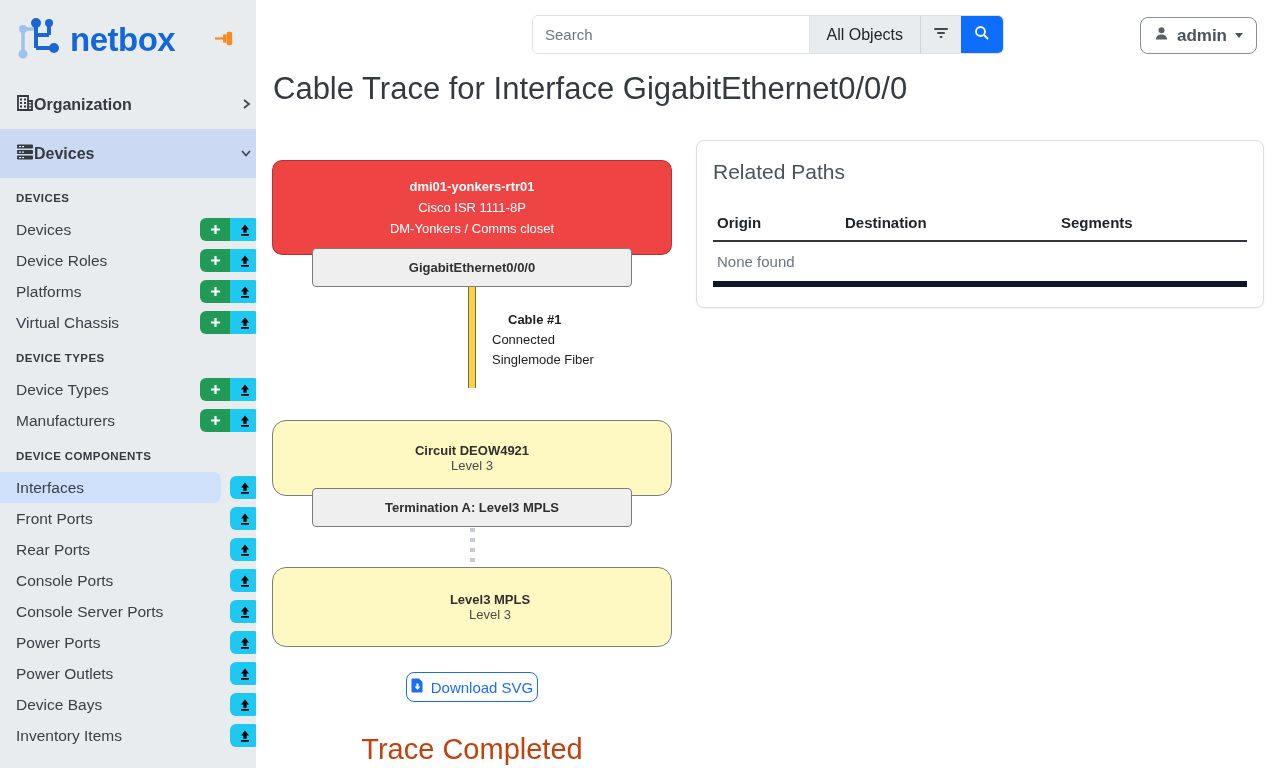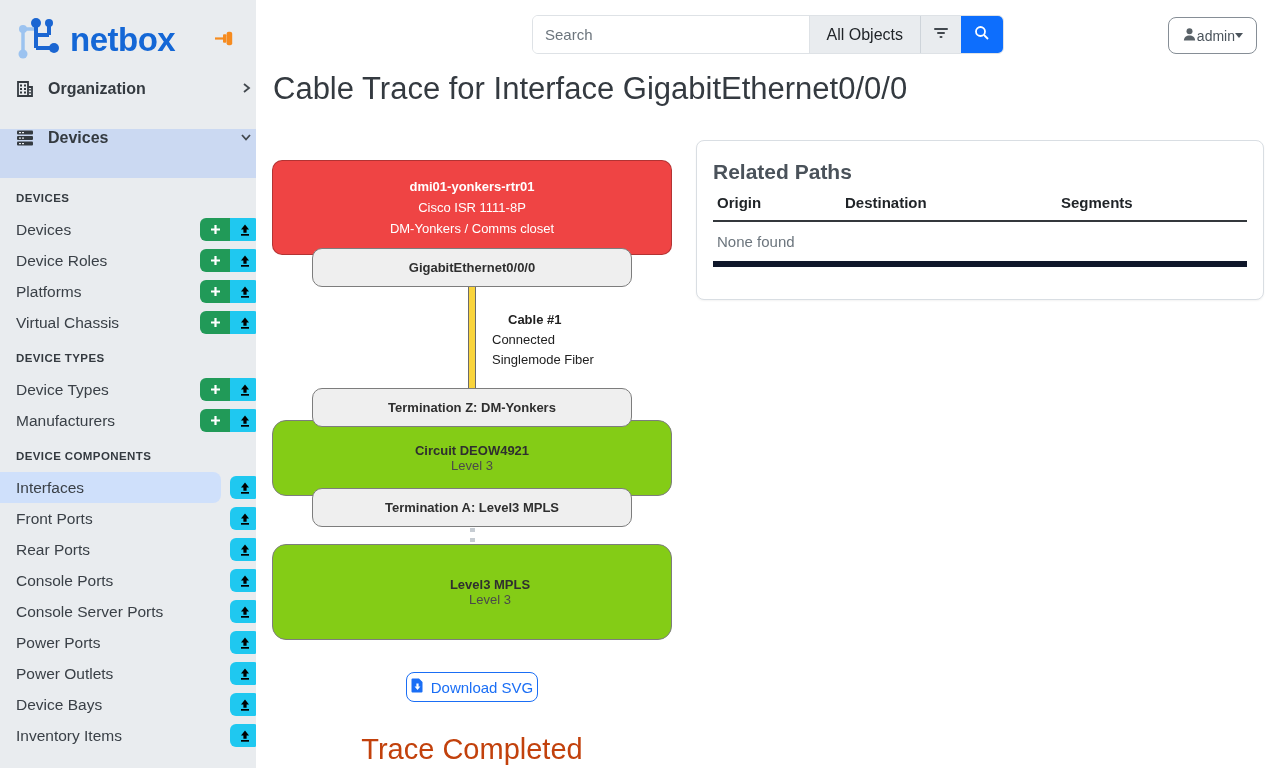--- a/index.html
+++ b/index.html
@@ -6,21 +6,21 @@
   html,body { width:1280px; height:768px; overflow:hidden; background:#fff;
               font-family:"Liberation Sans", sans-serif; }
 
   
   .sidebar { position:absolute; left:0; top:0; width:272px; height:768px;
              background:#e9ecef; overflow:hidden; }
   .logo-row { height:80px; display:flex; align-items:center; padding:0 16px; }
   .wordmark { font-size:33px; font-weight:bold; color:#1467d6; letter-spacing:-0.5px; margin-left:8px; }
   .pin { margin-left:auto; margin-right:22px; }
 
-  .nav-item { height:49px; display:flex; gap:14px;
+  .nav-item { height:49px; display:flex; align-items:center; 
               padding:0 20px 0 16px; cursor:pointer; }
   .nav-item .lbl { font-size:16px; font-weight:bold; color:#343a40; }
   .nav-item .chev { margin-left:auto; }
   .nav-item.active { background:#cbd9f2; }
 
   .sec-header { margin:14px 0 10px; padding-left:16px; font-size:11.5px; font-weight:bold;
                 color:#343a40; letter-spacing:.4px; }
   .row { height:31px; display:flex; align-items:center; }
   .row .rlabel { flex:1; height:100%; display:flex; align-items:center; padding-left:16px;
                  font-size:15.5px; color:#3a4047; cursor:pointer; }
@@ -41,42 +41,42 @@
                   font-family:"Liberation Sans", sans-serif; }
   .search-input::placeholder { color:#6c757d; }
   .scope { background:#e9ecef; display:flex; align-items:center; padding:8px 17px; font-size:16px;
            color:#212529; border-left:1px solid #dee2e6; cursor:pointer; }
   .filter-btn { background:#e9ecef; width:41px; display:flex; align-items:center; justify-content:center;
                 border:none; border-left:1px solid #ced4da; cursor:pointer; }
   .go-btn { background:#0d6efd; width:42px; border:none; display:flex; align-items:center;
             justify-content:center; cursor:pointer; }
 
   .admin-btn { position:absolute; right:23px; top:17px; height:37px; display:flex; align-items:center;
-               padding:0 13px; background:#fff; border:1px solid #868e96; border-radius:8px;
-               font-size:14px; color:#4b545c; cursor:pointer; }
+               gap:8px; padding:0 13px; background:#fff; border:1px solid #868e96; border-radius:8px;
+               font-size:17px; color:#4b545c; cursor:pointer;font-weight:bold; }
   .caret { width:0; height:0; border-left:4.5px solid transparent; border-right:4.5px solid transparent;
            border-top:5px solid #4b545c; }
 
   .page-title { position:absolute; left:17px; top:71px; font-size:31px; font-weight:normal; color:#343a40; }
 
   
   .diagram { position:absolute; left:16px; top:160px; width:400px; height:488px; }
   .dbox { position:absolute; display:flex; flex-direction:column; align-items:center;
           justify-content:center; text-align:center; }
   .device-box { left:0; top:0; width:400px; height:95px; background:#ef4444; border:1px solid rgba(0,0,0,.25);
                 border-radius:10px; color:#fff; gap:6px; z-index:1; }
   .device-box .t1 { font-weight:bold; font-size:13px; }
   .device-box .t2 { font-size:13px; }
   .term-box { left:40px; width:320px; height:39px; background:#efefef; border:1.4px solid #7d7d7d;
-              border-radius:10px; font-size:13px; font-weight:bold; color:#2f2f2f; z-index:2; }
+              border-radius:4px; font-size:13px; font-weight:bold; color:#2f2f2f; z-index:2; }
   .gi-box { top:88px; } .tz-box { top:228px; } .ta-box { top:328px; }
-  .big-gray { left:0; width:400px; background:#84cc16; border:1.4px solid #7d7d7d;
+  .big-gray { left:0; width:400px; background:#fef9c3; border:1.4px solid #7d7d7d;
               border-radius:14px; z-index:1; }
   .circuit-box { top:260px; height:76px; }
-  .far-box { top:384px; height:96px;padding-left:36px; }
+  .far-box { top:407px; height:80px;padding-left:36px; }
   .big-gray .t1 { font-size:13px; font-weight:bold; color:#2f2f2f; }
   .big-gray .t2 { font-size:13px; color:#4a4a4a; }
   .cable-line { position:absolute; left:196px; top:127px; width:8px; height:101px;
                 background:#f9d43c; border-left:1px solid #6b6b6b; border-right:1px solid #6b6b6b; }
   .cable-label { position:absolute; left:220px; top:150px; text-align:left; font-size:13px;
                  color:#212121; line-height:20px; }
   .cable-label .c1 { font-weight:bold;margin-left:16px; }
   .dots { position:absolute; left:198px; top:368px; width:5px; height:40px;
           background:repeating-linear-gradient(to bottom,#c6ccd2 0 4px,transparent 4px 10px); }
 
@@ -84,21 +84,21 @@
                   background:#fff; border:1.5px solid #1a6ef5; border-radius:8px; display:flex;
                   align-items:center; justify-content:center; gap:7px; color:#1a6ef5; font-size:15px;
                   cursor:pointer; font-family:"Liberation Sans", sans-serif; }
   .trace-status { position:absolute; left:16px; top:733px; width:400px; text-align:center;
                   font-size:29px; color:#c2410c; }
 
   
   .card { position:absolute; left:440px; top:140px; width:568px; min-height:160px; background:#fff;
           border:1px solid #d9dee3; border-radius:8px; box-shadow:0 1px 2px rgba(0,0,0,.05);
           padding:16px 16px 20px; }
-  .card h2 { font-size:21px; font-weight:bold; color:#4a525a; margin:3px 0 4px; }
+  .card h2 { font-size:21px; font-weight:normal; color:#4a525a; margin:3px 0 24px; }
   .paths-table { width:100%; border-collapse:collapse; table-layout:fixed; }
   .paths-table th { text-align:left; font-size:15px; color:#1f2327; padding:6px 4px 9px;
                     border-bottom:2px solid #34383c; }
   .paths-table td { font-size:15px; color:#6c757d; padding:11px 4px;
                     border-bottom:6px solid #0f172a; }
 </style>
 </head>
 <body>
 
 <aside class="sidebar">
@@ -425,21 +425,20 @@
     </div>
     <div class="dbox term-box gi-box">GigabitEthernet0/0/0</div>
 
     <div class="cable-line"></div>
     <div class="cable-label">
       <div class="c1">Cable #1</div>
       <div>Connected</div>
       <div>Singlemode Fiber</div>
     </div>
 
-    <div class="dbox term-box tz-box">Termination Z: DM-Yonkers</div>
     <div class="dbox big-gray circuit-box">
       <span class="t1">Circuit DEOW4921</span>
       <span class="t2">Level 3</span>
     </div>
     <div class="dbox term-box ta-box">Termination A: Level3 MPLS</div>
 
     <div class="dots"></div>
 
     <div class="dbox big-gray far-box">
       <span class="t1">Level3 MPLS</span>

